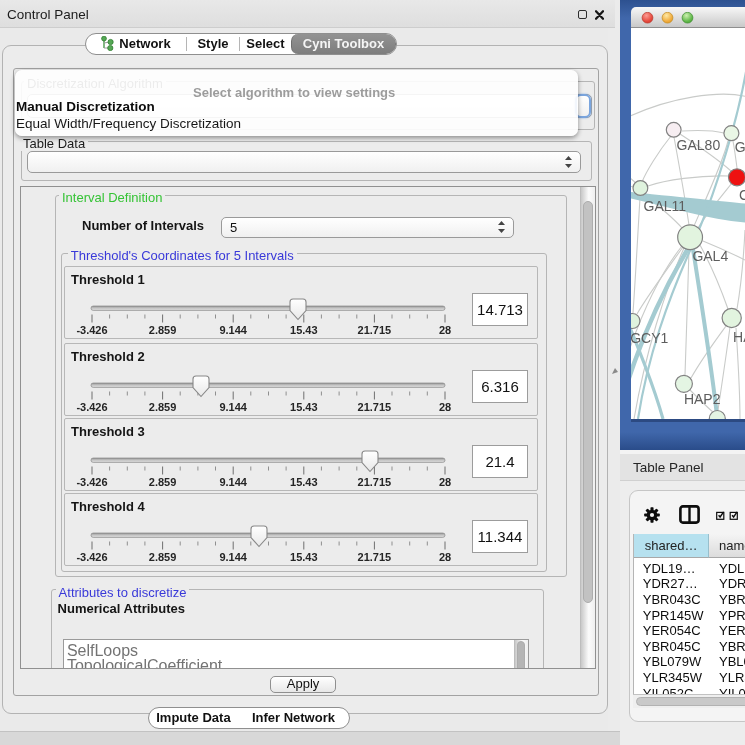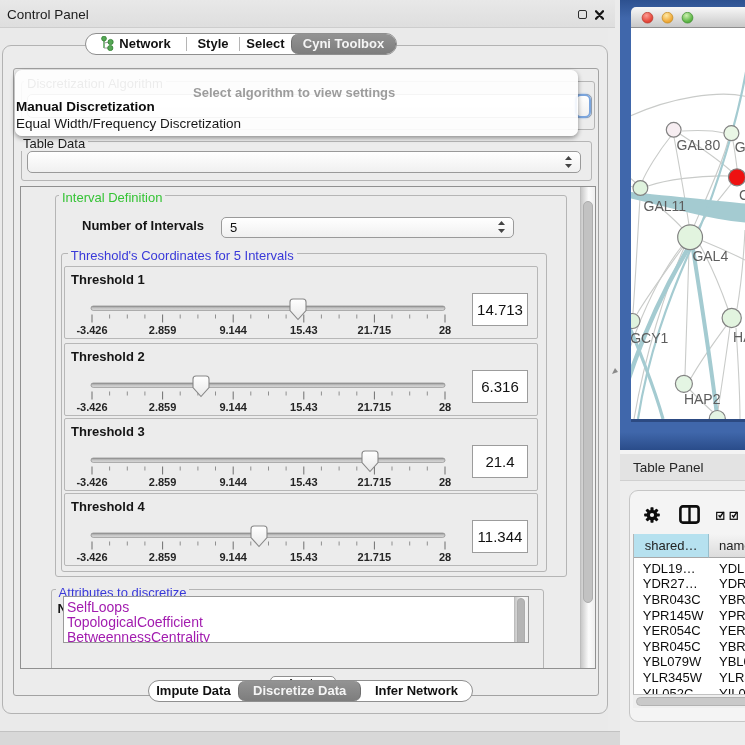--- a/index.html
+++ b/index.html
@@ -16,21 +16,21 @@
 #outer { left:2px; top:45px; width:606px; height:669px; background:#ececec; border:1px solid #b3b3b3; border-radius:9px; }
 #inner { left:13.3px; top:68px; width:585.7px; height:628px; background:#ececec; border:1px solid #a2a2a2; border-radius:3px; }
 #botstrip { left:0; top:731px; width:620px; height:14px; background:#d8d8d8; border-top:1px solid #c2c2c2; }
 
 
 .tabrow { display:flex; background:#fff; border:1px solid #8f8f8f; border-radius:11px; overflow:hidden; height:21.5px; align-items:stretch; }
 .tabrow .seg { display:flex; align-items:center; justify-content:center; font-size:13px; font-weight:bold; color:#111; white-space:nowrap; }
 .tabrow .sep { width:1px; background:#b5b5b5; margin:3px 0; }
 .tabrow .dark { background:linear-gradient(#939393,#7d7d7d); color:#f5f5f5; border-left:1px solid #6e6e6e; border-right:1px solid #6e6e6e;border-radius:7px; }
 #toptabs { left:85px; top:33px; }
-#bottabs { left:147.7px; top:680px; }
+#bottabs { left:147.7px; top:707px; }
 
 
 .group { position:absolute; border:1px solid #b5b5b5; border-radius:3px; }
 .gtitle { position:absolute; top:-6px; font-size:13px; background:#ececec; padding:0 3px; white-space:nowrap; }
 
 
 .combo { position:absolute; background:linear-gradient(#ffffff,#f0f0f0); border:1px solid #9a9a9a; border-radius:5px; font-size:13px; color:#111; }
 .combo .cv { position:absolute; left:8px; top:3px; }
 .combo svg { position:absolute; right:7px; top:50%; margin-top:-6px; }
 
@@ -39,21 +39,21 @@
 .ttitle { position:absolute; left:6px; top:5px; font-size:13px; font-weight:bold; color:#151515; }
 .tsvg { position:absolute; left:0; top:0; }
 .tfield { position:absolute; left:407px; top:26px; width:56px; height:33px; background:#fff; border:1px solid #9c9c9c; font-size:15px; color:#111; text-align:center; line-height:31px; }
 
 
 #scrollpane { left:19.5px; top:186px; width:576.5px; height:483px; border:1px solid #909090; background:#ececec; overflow:hidden; }
 .vsb { position:absolute; background:linear-gradient(to right,#c8c8c8,#fbfbfb 55%,#efefef); border-left:1px solid #bdbdbd; }
 .vthumb { position:absolute; background:#c2c2c2; border:1px solid #adadad; border-radius:5.5px; }
 
 
-#attrlist { position:absolute; left:42.9px; top:409px; width:465.6px; height:47px; background:#fff; border:1px solid #9a9a9a; font-size:14px; color:#a21caf; overflow:hidden; }
+#attrlist { position:absolute; left:42.9px; top:452px; width:465.6px; height:47px; background:#fff; border:1px solid #9a9a9a; font-size:16px; color:#737373; overflow:hidden; }
 #attrlist .it { position:absolute; left:2.5px; }
 
 
 #applybtn { left:269.8px; top:675.5px; width:66.5px; height:17px; background:linear-gradient(#ffffff,#e7e7e7); border:1px solid #8f8f8f; border-radius:5px; font-size:13px; color:#111; text-align:center; line-height:14px; }
 
 
 #popup { left:15px; top:70px; width:562.5px; height:66px; background:rgba(255,255,255,0.9); border-radius:7px; box-shadow:0 2px 5px rgba(0,0,0,0.4); z-index:40; }
 
 
 #rightbg { left:608px; top:0; width:137px; height:745px; background:#ebebeb; }
@@ -337,21 +337,20 @@
   </div>
 
   <div class="vsb" style="right:0; top:0; width:15px; height:481px;"></div>
   <div class="vthumb" style="right:2px; top:14px; width:10.5px; height:402px;"></div>
 </div>
 
 <div class="abs" id="applybtn">Apply</div>
 
 <div class="abs tabrow" id="bottabs">
   <div class="seg" style="width:89.5px;">Impute Data</div>
-  <div class="seg dark" style="width:123px;">Discretize Data</div>
   <div class="seg" style="width:110.5px;">Infer Network</div>
 </div>
 
 <div class="abs" id="popup"></div>
 <div class="abs" style="left:0;top:0;z-index:41;width:0;height:0;">
   <div class="abs hint" style="left:193px; top:84.5px; font-size:13px; color:#9c9c9c; font-weight:bold; white-space:nowrap;">Select algorithm to view settings</div>
   <div class="abs" style="left:16px; top:99px; font-size:13.5px; font-weight:bold; color:#0c0c0c; white-space:nowrap;">Manual Discretization</div>
   <div class="abs" style="left:16px; top:115.5px; font-size:13.5px; color:#161616; white-space:nowrap;">Equal Width/Frequency Discretization</div>
 </div>
 

